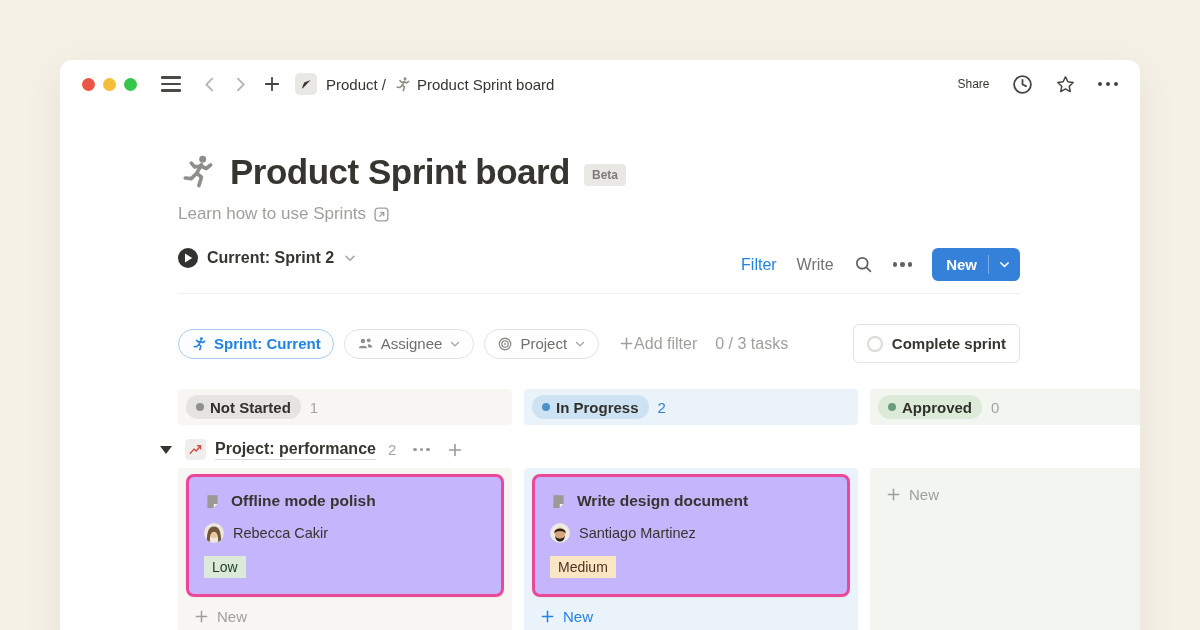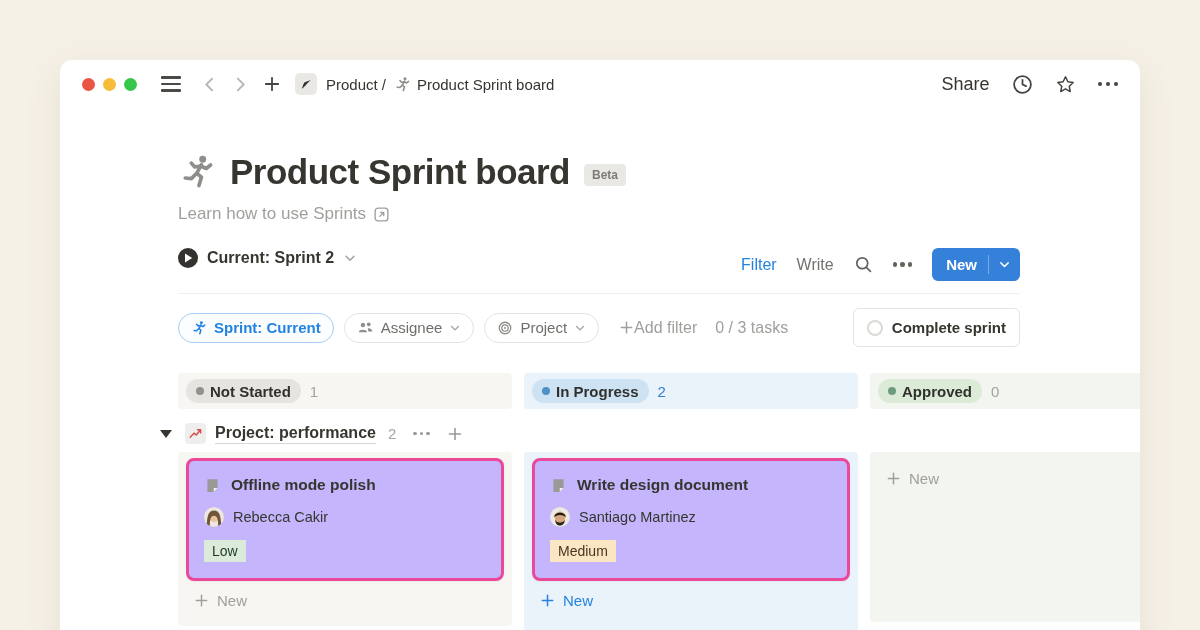--- a/index.html
+++ b/index.html
@@ -26,21 +26,21 @@
   .light.green { background:#35C64B; }
   .hamburger { width:20px; display:flex; flex-direction:column; gap:4px; margin-right:20px; cursor:pointer; }
   .hamburger span { height:2.4px; background:#4B4A46; border-radius:1px; }
   .navbtn { color:#B8B7B4; margin-right:14px; display:flex; align-items:center; cursor:pointer; }
   .plusbtn { color:#45443F; margin-right:14px; display:flex; cursor:pointer; }
   .doclogo { width:22px; height:22px; background:#E9E8E5; border-radius:5px; display:flex; align-items:center; justify-content:center; margin-right:9px; cursor:pointer; }
   .crumb { font-size:15px; color:#37352F; cursor:pointer; white-space:pre; }
   .crumb-sep { color:#37352F; font-size:15px; margin:0 6px 0 4px; }
   .crumb-icon { color:#8F8E8A; margin:0 6px 0 2px; display:flex; }
   .topbar-right { margin-left:auto; display:flex; align-items:center; gap:22px; }
-  .share { font-size:18px; cursor:pointer; }
+  .share { font-size:12px; cursor:pointer; }
   .tb-icon { display:flex; color:#45443F; cursor:pointer; }
   .dots3 { display:flex; gap:3.5px; cursor:pointer; }
   .dots3 i { width:4.5px; height:4.5px; border-radius:50%; background:#45443F; }
   
   .content { padding-left:118px; }
   .titlerow { display:flex; align-items:center; margin-top:44px; }
   .title-emoji { color:#8F8E8A; margin-right:14px; display:flex; }
   h1 { font-size:35px; font-weight:700; letter-spacing:-0.5px; color:#37352F; }
   .beta { margin-left:14px; background:#E9E8E5; color:#7D7C78; font-size:12px; font-weight:600; padding:4px 8px; border-radius:4px; align-self:center; margin-top:6px; }
   .subtitle { display:flex; align-items:center; gap:7px; margin-top:12px; color:#A09F9B; font-size:17px; cursor:pointer; }
@@ -54,21 +54,21 @@
   .toolbar-right { margin-left:auto; display:flex; align-items:center; gap:20px; }
   .tlink { font-size:16px; cursor:pointer; }
   .tlink.blue { color:#2383E2; }
   .tlink.gray { color:#73726E; }
   .t-icon { display:flex; color:#63625D; cursor:pointer; }
   .newbtn { display:flex; align-items:center; background:#3580D9; color:#fff; border:none; border-radius:6px; height:33px; padding:0 0 0 14px; cursor:pointer; font-family:inherit; }
   .newbtn b { font-size:15px; font-weight:700; }
   .newbtn .split { width:1px; height:19px; background:rgba(255,255,255,0.35); margin:0 0 0 11px; }
   .newbtn .nchev { color:#fff; padding:0 9px; display:flex; }
   
-  .chiprow { display:flex; align-items:center; margin-top:14px; margin-right:120px; gap:10px; }
+  .chiprow { display:flex; align-items:center; margin-top:30px; margin-right:120px; gap:10px; }
   .chip { display:flex; align-items:center; gap:7px; height:30px; padding:0 12px; border-radius:16px; border:1px solid #E4E3E0; font-size:15px; color:#6F6E69; cursor:pointer; background:#fff; }
   .chip .cicon { display:flex; color:#8F8E8A; }
   .chip.active { border-color:#A9CEF1; color:#2383E2; background:#FBFDFF; font-weight:600; }
   .chip.active .cicon { color:#2383E2; }
   .chip .cchev { color:#A5A49F; display:flex; }
   .addfilter { display:flex; align-items:center; color:#A09F9B; font-size:16px; margin-left:10px; cursor:pointer; }
   .taskcount { color:#A09F9B; font-size:16px; margin-left:8px;text-align:right; }
   .completebtn { margin-left:auto; display:flex; align-items:center; gap:9px; height:39px; padding:0 13px; background:#fff; border:1px solid #E4E3E0; border-radius:6px; font-size:15px; font-weight:700; color:#37352F; cursor:pointer; font-family:inherit; }
   .ring { width:16px; height:16px; border-radius:50%; border:2.5px solid #DCDAD5; }
   

